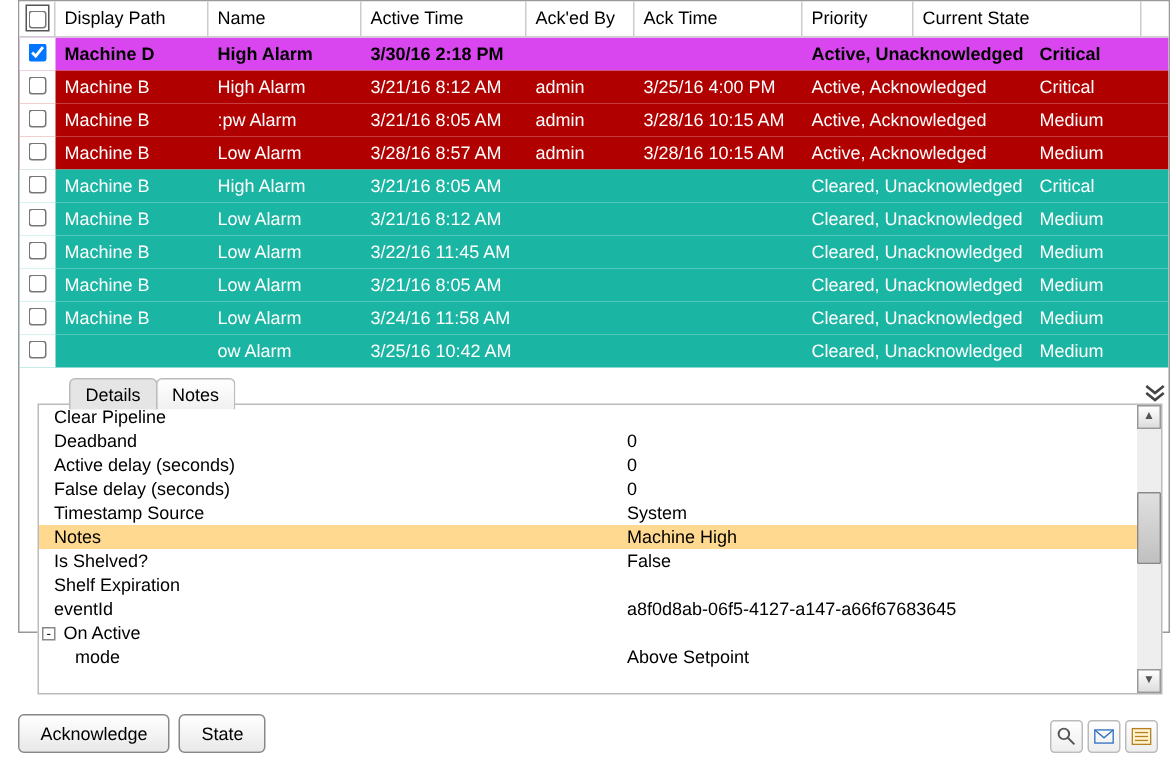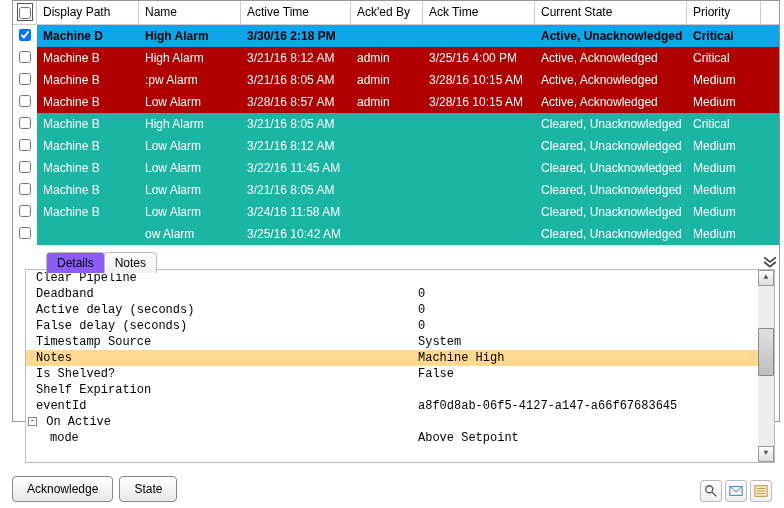--- a/index.html
+++ b/index.html
@@ -11,27 +11,27 @@
 .col-path { width: 102px; }
 .col-name { width: 102px; }
 .col-active { width: 110px; }
 .col-ackby { width: 72px; }
 .col-acktime { width: 112px; }
 .col-state { width: 152px; }
 .col-priority { width: 74px; }
 .grid-body { height: 244px; overflow: hidden; position: relative; }
 .row { display: flex; height: 22px; font-size: 12px; }
 .row .cell { padding: 4px 6px; overflow: hidden; white-space: nowrap; }
-.row-yellow { background: #0ea5e9; color: #000; font-weight: bold; }
+.row-yellow { background: #d946ef; color: #000; font-weight: bold; }
 .row-red { background: #b00000; color: #fff; }
 .row-teal { background: #1bb5a3; color: #fff; }
 .tabs { position: absolute; top: 251px; left: 33px; display: flex; z-index: 10; }
 .tab { border: 1px solid #bbb; border-bottom: none; padding: 3px 10px; background: linear-gradient(#fff,#f0f0f0); font-size: 12px; border-radius: 4px 4px 0 0; margin-right: -1px; cursor: pointer; position: relative; }
-.tab.active { background: #8b5cf6; z-index: 2; font-weight: normal; }
-.details-panel { position: absolute; top: 268px; left: 12px; right: 4px; height: 194px; border: 1px solid #bbb; background: #fff; overflow: hidden; font-family: Liberation Mono, monospace; }
+.tab.active { background: #e5e5e5; z-index: 2; font-weight: normal; }
+.details-panel { position: absolute; top: 268px; left: 12px; right: 4px; height: 194px; border: 1px solid #bbb; background: #fff; overflow: hidden; }
 .details-scroll { position: absolute; top: 0; left: 0; right: 16px; bottom: 0; overflow: hidden; }
 .details-row { display: flex; height: 16px; font-size: 12px; }
 .details-row .dlabel { width: 392px; padding: 1px 4px 0 10px; }
 .details-row .dvalue { flex: 1; padding: 1px 4px 0 0; }
 .details-row.highlight { background: #ffd98f; }
 .details-group { padding: 1px 4px 0 2px; height: 16px; font-size: 12px; }
 .details-group .minus { display: inline-block; width: 9px; height: 9px; border: 1px solid #888; text-align: center; line-height: 7px; font-size: 9px; margin-right: 2px; vertical-align: middle; }
 .scrollbar-v { position: absolute; right: 0; top: 0; width: 16px; bottom: 0; background: #eee; }
 .scroll-up, .scroll-down { width: 16px; height: 16px; background: linear-gradient(#fff,#ddd); border: 1px solid #999; position: absolute; font-size: 8px; text-align: center; line-height: 12px; color: #555; }
 .scroll-up { top: 0; }
@@ -52,22 +52,22 @@
 <div class="panel" style="position:absolute; left:12px; top:0;">
   <div class="grid-header">
     <div class="cell col-check">
       <span class="header-check-border"><input type="checkbox" style=""></span>
     </div>
     <div class="cell col-path">Display Path</div>
     <div class="cell col-name">Name</div>
     <div class="cell col-active">Active Time</div>
     <div class="cell col-ackby">Ack'ed By</div>
     <div class="cell col-acktime">Ack Time</div>
+    <div class="cell col-priority">Priority</div>
     <div class="cell col-state">Current State</div>
-    <div class="cell col-priority">Priority</div>
   </div>
   <div class="grid-body" id="grid-body">
       <div class="row row-yellow">
         <div class="cell col-check" style="background: rgb(255, 255, 255);"><input type="checkbox" checked="" style=""></div>
         <div class="cell col-path">Machine D</div>
         <div class="cell col-name">High Alarm</div>
         <div class="cell col-active">3/30/16 2:18 PM</div>
         <div class="cell col-ackby"></div>
         <div class="cell col-acktime"></div>
         <div class="cell col-state">Active, Unacknowledged</div>

